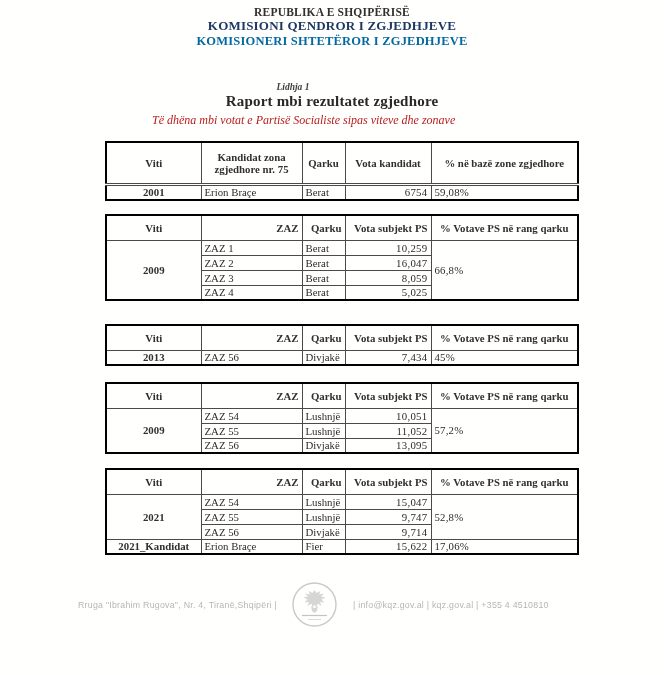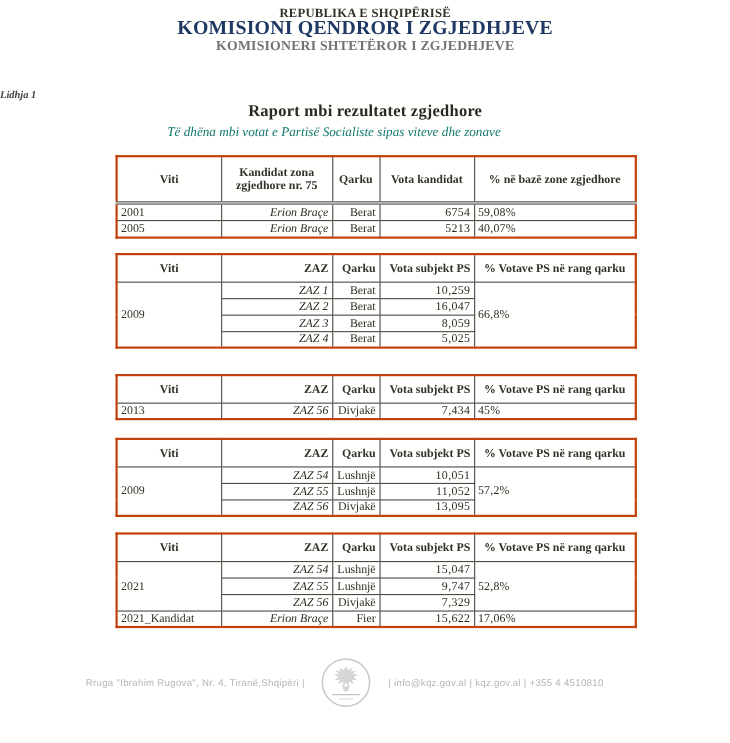--- a/index.html
+++ b/index.html
@@ -10,60 +10,60 @@
     color: #2e2a26;
     position: relative;
     overflow: hidden;
   }
   .page { width: 664px; height: 675px; background: #fffffe; }
 
   
   .org-header { text-align: center; padding-top: 6px; }
   .org-line { font-weight: bold; letter-spacing: .2px; }
   .org-line1 { font-size: 11.5px; color: #33302c; line-height: 13px; }
-  .org-line2 { font-size: 18px;   color: #1f3864; line-height: 13px; }
-  .org-line3 { font-size: 12.5px; color: #737373; line-height: 15px; margin-top: 2px; }
+  .org-line2 { font-size: 13px;   color: #1f3864; line-height: 13px; }
+  .org-line3 { font-size: 12.5px; color: #0369a1; line-height: 15px; margin-top: 2px; }
 
   .annex {
-    text-align: left; padding-right: 78px; margin-top: 33px;
+    text-align: center; padding-right: 78px; margin-top: 33px;
     font-size: 9.5px; font-weight: bold; font-style: italic; color: #40403f;
   }
   .doc-title {
     text-align: center; margin-top: 1px;
     font-size: 15px; font-weight: bold; color: #2b2723; letter-spacing: .2px;
   }
   .doc-subtitle {
     margin-left: 152px; margin-top: 3px;
-    font-size: 12px; font-style: italic; color: #0f766e;
+    font-size: 12px; font-style: italic; color: #b91c1c;
   }
 
   
   .tables-wrap { padding-left: 105px; margin-top: 13px; }
   table.rtable {
     border-collapse: collapse; table-layout: fixed; width: 472px;
-    border: 2px solid #c2410c;
+    border: 2px solid #000000;
     margin-bottom: 13px;
   }
   table.rtable th, table.rtable td {
     border: 1px solid #4c4946;
     font-size: 10.8px; line-height: 12px;
     padding: 0 3px;
     overflow: hidden;
   }
   table.rtable th {
     font-weight: bold; color: #33302c;
     height: 25px; vertical-align: middle;
   }
   table.rtable td { height: 15px; vertical-align: middle; }
 
   th.al-center, td.al-center { text-align: center; }
   th.al-left,   td.al-left   { text-align: right; }
-  td.c-viti  { font-weight: normal; color: #33302c; }
-  td.c-zaz   { text-align: right; font-style: italic; }
-  td.c-qarku { text-align: right; }
+  td.c-viti  { text-align: center; font-weight: bold; color: #33302c; }
+  td.c-zaz   { text-align: left; }
+  td.c-qarku { text-align: left; }
   td.c-vota  { text-align: right; padding-right: 2px; letter-spacing: .3px; }
   td.c-pct   { letter-spacing: .2px; }
 
   
   table[data-name="table-2001-2005"] th { height: 42px; }
   table[data-name="table-2001-2005"] thead th { border-bottom: 3px double #4c4946; }
   table[data-name="table-2001-2005"] td { height: 16px; }
 
   
   table[data-name="table-2009"] { margin-bottom: 23px; }
@@ -116,27 +116,20 @@
           </tr>
         </thead>
         <tbody>
           <tr data-name="table-row">
             <td class="c-viti" rowspan="1" data-name="year-cell">2001</td>
             <td class="c-zaz" data-name="zaz-cell">Erion Braçe</td>
             <td class="c-qarku" data-name="qarku-cell">Berat</td>
             <td class="c-vota" data-name="votes-cell">6754</td>
             <td class="c-pct" rowspan="1" data-name="percent-cell">59,08%</td>
           </tr>
-          <tr data-name="table-row">
-            <td class="c-viti" rowspan="1" data-name="year-cell">2005</td>
-            <td class="c-zaz" data-name="zaz-cell">Erion Braçe</td>
-            <td class="c-qarku" data-name="qarku-cell">Berat</td>
-            <td class="c-vota" data-name="votes-cell">5213</td>
-            <td class="c-pct" rowspan="1" data-name="percent-cell">40,07%</td>
-          </tr>
         </tbody>
       </table>
       <table class="rtable" data-name="table-2009">
         <colgroup>
           <col style="width: 95px;">
           <col style="width: 101px;">
           <col style="width: 43px;">
           <col style="width: 86px;">
           <col style="width: 147px;">
         </colgroup>
@@ -264,21 +257,21 @@
             <td class="c-pct" rowspan="3" data-name="percent-cell">52,8%</td>
           </tr>
           <tr data-name="table-row">
             <td class="c-zaz" data-name="zaz-cell">ZAZ 55</td>
             <td class="c-qarku" data-name="qarku-cell">Lushnjë</td>
             <td class="c-vota" data-name="votes-cell">9,747</td>
           </tr>
           <tr data-name="table-row">
             <td class="c-zaz" data-name="zaz-cell">ZAZ 56</td>
             <td class="c-qarku" data-name="qarku-cell">Divjakë</td>
-            <td class="c-vota" data-name="votes-cell">7,329</td>
+            <td class="c-vota" data-name="votes-cell">9,714</td>
           </tr>
           <tr data-name="table-row">
             <td class="c-viti" rowspan="1" data-name="year-cell">2021_Kandidat</td>
             <td class="c-zaz" data-name="zaz-cell">Erion Braçe</td>
             <td class="c-qarku" data-name="qarku-cell">Fier</td>
             <td class="c-vota" data-name="votes-cell">15,622</td>
             <td class="c-pct" rowspan="1" data-name="percent-cell">17,06%</td>
           </tr>
         </tbody>
       </table>

